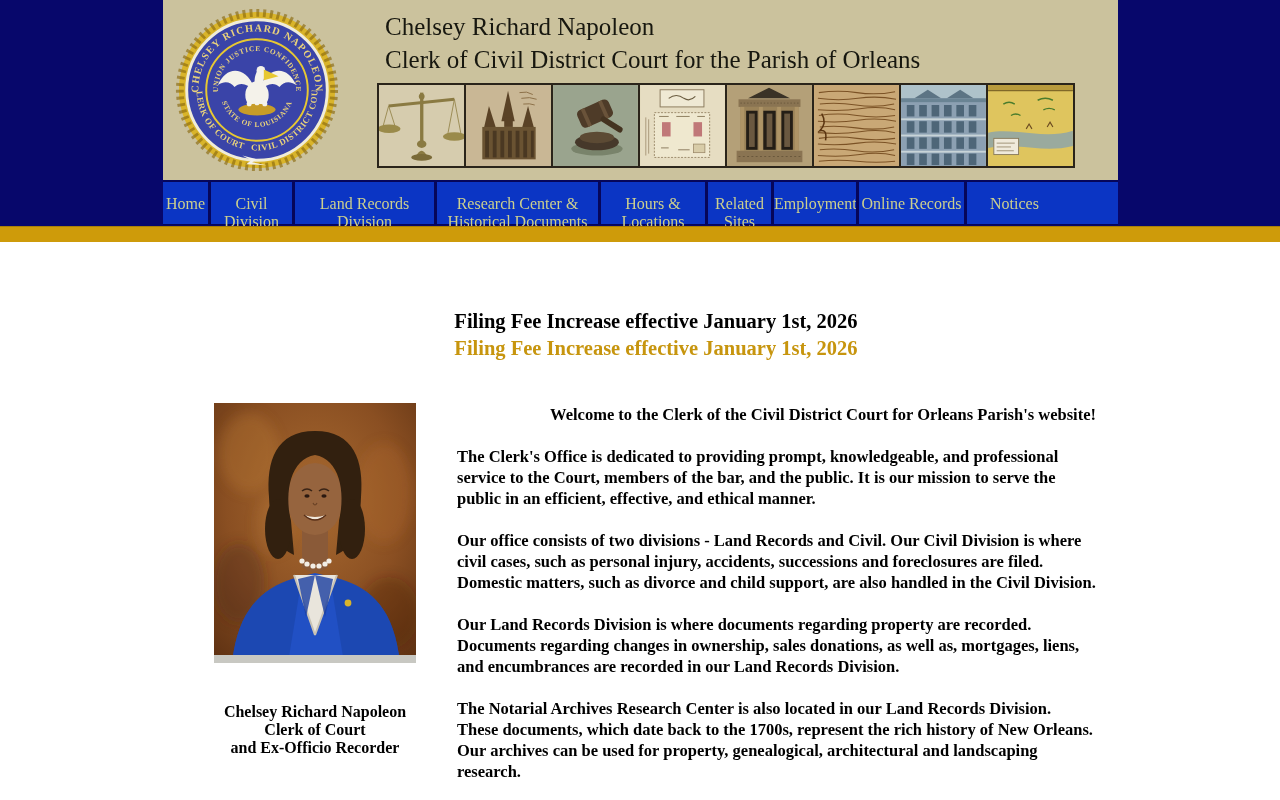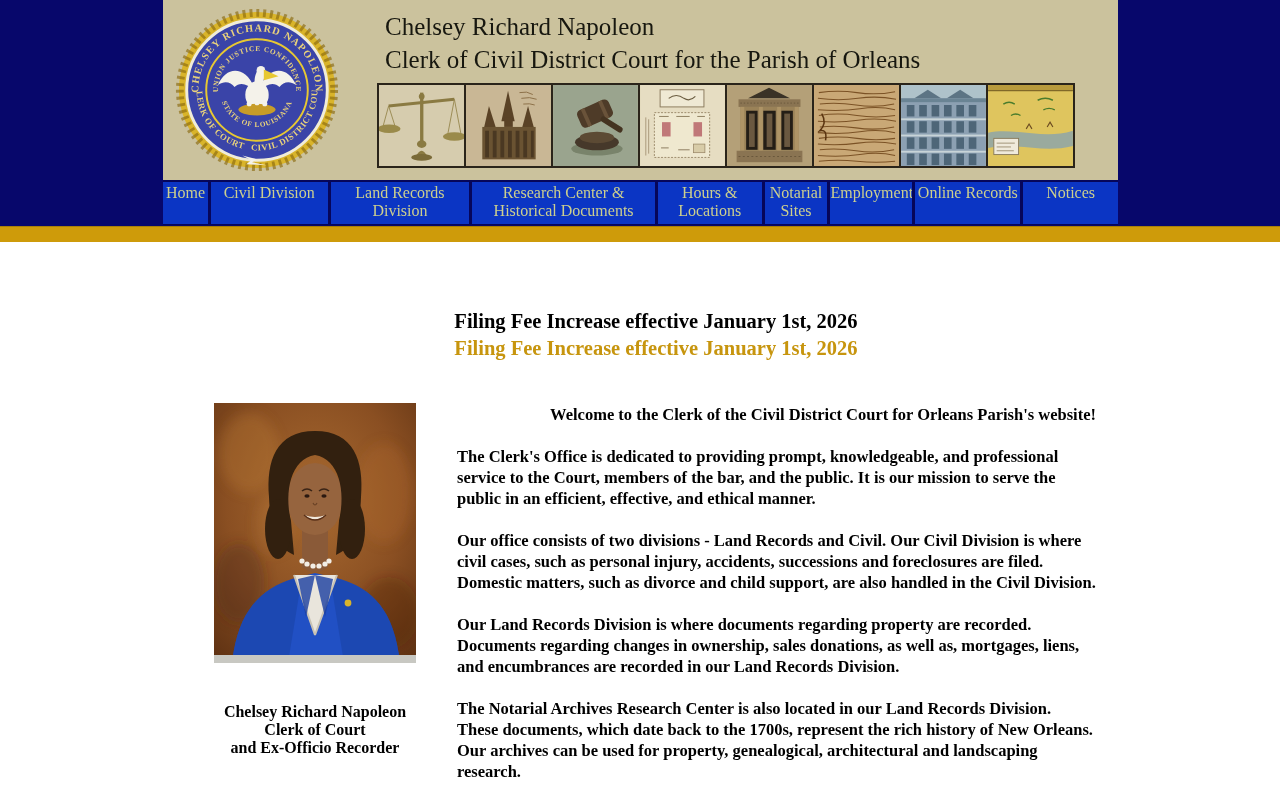--- a/index.html
+++ b/index.html
@@ -14,21 +14,21 @@
   
   .strip{position:absolute;left:214px;top:83px;display:flex;}
   .thumb{width:89px;height:85px;border:2px solid #2A241A;box-sizing:border-box;margin-left:-2px;overflow:hidden;}
   .thumb:first-child{margin-left:0;}
   .thumb svg{display:block;width:100%;height:100%;}
   
   .nav{position:absolute;left:163px;top:180px;width:955px;height:45px;display:flex;
        background:#0B35C4;border-top:2px solid #06065A;border-bottom:1px solid #06065A;box-sizing:border-box;}
   .nav-item{display:block;box-sizing:border-box;border-left:3px solid #06065A;
             color:#CCCF8E;font-size:16px;line-height:17.5px;text-align:center;
-            padding-top:2px;text-decoration:none;cursor:pointer;}
+            padding-top:13px;text-decoration:none;cursor:pointer;}
   .nav-item:first-child{border-left:none;}
   .gold-bar{position:absolute;left:0;top:226px;width:1280px;height:15px;background:#CE9B0A;border-top:1px solid #A87F08;}
   
   .notice{position:absolute;left:16px;width:1280px;text-align:center;font-weight:bold;font-size:20.5px;line-height:26px;}
   .notice-black{top:308px;color:#000;}
   .notice-gold{top:335px;color:#C7950E;}
   .portrait{position:absolute;left:214px;top:403px;width:202px;height:260px;}
   .portrait svg{display:block;width:100%;height:100%;}
   .caption{position:absolute;left:194px;top:703px;width:242px;text-align:center;
            font-weight:bold;font-size:16px;line-height:18px;color:#000;}
@@ -256,25 +256,25 @@
             <path d="M 40,46 l 3,-5 l 3,5 M 62,44 l 3,-5 l 3,5" stroke="#6A4A20" stroke-width="1.2" fill="none"></path>
             <rect x="6" y="56" width="26" height="17" fill="#EFEADB" stroke="#8A7C5C" stroke-width="1"></rect>
             <path d="M 9,61 h19 M 9,65 h15 M 9,69 h18" stroke="#8A7C5C" stroke-width="0.8"></path>
           </svg>
         </div>
       </div>
     </div>
 
     <nav class="nav">
       <a class="nav-item" style="width:45px">Home</a>
-      <a class="nav-item" style="width:120px">Civil Division</a>
+      <a class="nav-item" style="width:84px">Civil Division</a>
       <a class="nav-item" style="width:142px">Land Records Division</a>
-      <a class="nav-item" style="width:186px">Research Center &amp; Historical Documents</a>
+      <a class="nav-item" style="width:164px">Research Center &amp; Historical Documents</a>
       <a class="nav-item" style="width:107px">Hours &amp; Locations</a>
-      <a class="nav-item" style="width:66px">Notarial Sites</a>
+      <a class="nav-item" style="width:66px">Related Sites</a>
       <a class="nav-item" style="width:85px">Employment</a>
       <a class="nav-item" style="width:108px">Online Records</a>
       <a class="nav-item" style="width:98px">Notices</a>
     </nav>
   </div>
 
   <div class="gold-bar"></div>
 
   <div class="notice notice-black">Filing Fee Increase effective January 1st, 2026</div>
   <div class="notice notice-gold">Filing Fee Increase effective January 1st, 2026</div>

